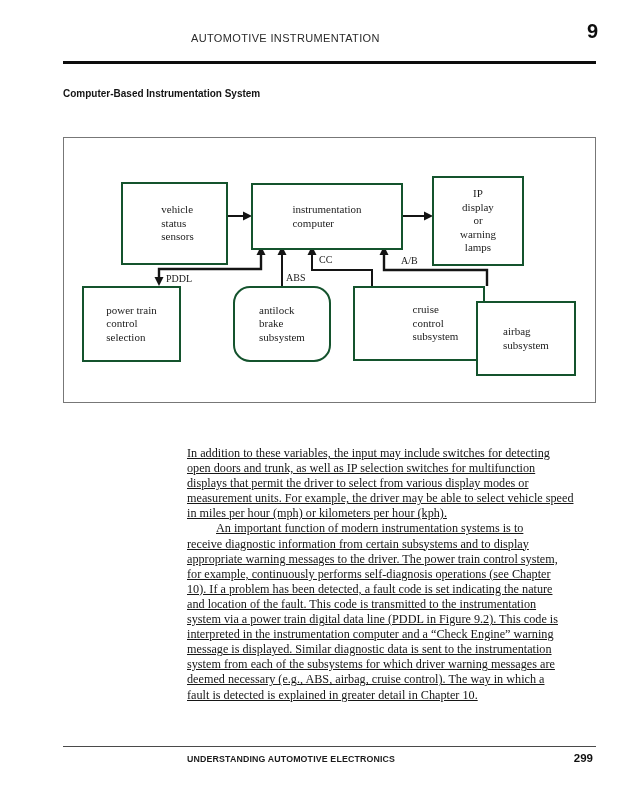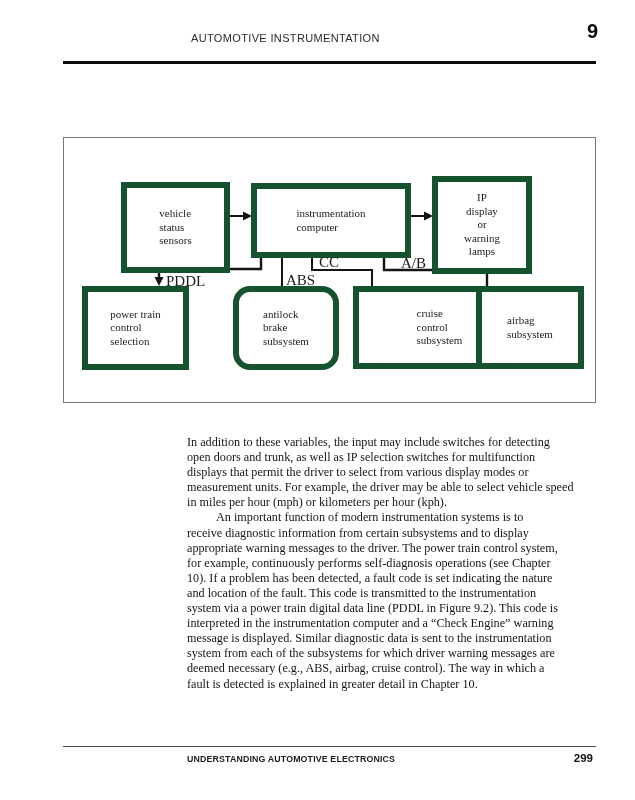--- a/index.html
+++ b/index.html
@@ -13,63 +13,64 @@
   .running-title{left:191px;top:32px;font-size:11px;letter-spacing:.35px;color:#2a2a2a;}
   .chapter-num{top:20px;right:37px;font-size:20px;font-weight:bold;color:#0d0d0d;}
   .header-rule{left:63px;top:61px;width:533px;height:3px;background:#0c0c0c;}
 
   
   .fig-caption{left:63px;top:87px;font-size:10px;font-weight:bold;line-height:13px;color:#141414;}
 
   
   .fig-frame{left:63px;top:137px;width:531px;height:264px;border:1px solid #777;}
   .box{
-    position:absolute;border:6px solid #14532d;background:#fff;
+    position:absolute;border:2px solid #14532d;background:#fff;
     display:flex;align-items:center;justify-content:center;
     font-family:"Liberation Serif",serif;font-size:11px;line-height:13.5px;color:#1c1c1c;
   }
   .box .txt{white-space:pre-line;text-align:left;}
   .box .txt.ctr{text-align:center;}
-  .box-vehicle{left:57px;top:44px;width:97px;height:79px;}
+  .box-vehicle{left:57px;top:44px;width:97px;height:79px;padding-left:6px;}
   .box-computer{left:187px;top:45px;width:148px;height:63px;}
   .box-ip{left:368px;top:38px;width:88px;height:86px;}
   .box-powertrain{left:18px;top:148px;width:95px;height:72px;}
   .box-antilock{left:169px;top:148px;width:94px;height:72px;border-radius:17px;}
   .box-cruise{left:289px;top:148px;width:95px;height:71px;padding-left:33px;}
-  .box-airbag{left:412px;top:148px;width:96px;height:71px;}
+  .box-airbag{left:412px;top:163px;width:96px;height:71px;}
 
-  .clabel{position:absolute;font-family:"Liberation Serif",serif;font-size:15px;color:#191919;}
+  .clabel{position:absolute;font-family:"Liberation Serif",serif;font-size:10px;color:#191919;}
   .lbl-pddl{left:102px;top:135px;}
   .lbl-abs{left:222px;top:134px;}
   .lbl-cc{left:255px;top:116px;}
   .lbl-ab{left:337px;top:117px;}
 
   .connectors{position:absolute;left:0;top:0;width:531px;height:264px;}
 
   
-  .body-text{left:187px;top:435px;width:424px;}
+  .body-text{left:187px;top:446px;width:424px;text-decoration:underline;}
   .body-text p{
     margin:0;white-space:pre;font-family:"Liberation Serif",serif;
     font-size:12.2px;line-height:15.1px;color:#151515;
   }
   .body-text p.indent{text-indent:29px;}
 
   
   .footer-rule{left:63px;top:746px;width:533px;height:1px;background:#4a4a4a;}
   .footer-title{left:187px;top:754px;font-size:8.8px;font-weight:bold;letter-spacing:.15px;color:#1c1c1c;}
   .footer-page{top:752px;right:42px;font-size:11.5px;font-weight:bold;color:#0f0f0f;}
 </style>
 </head>
 <body>
 
 <div class="abs running-title">AUTOMOTIVE INSTRUMENTATION</div>
 <div class="abs chapter-num">9</div>
 <div class="abs header-rule"></div>
 
 <div class="abs fig-caption">
+  <div>Computer-Based Instrumentation System</div>
 </div>
 
 <div class="abs fig-frame">
 
   <svg class="connectors" viewBox="0 0 531 264" xmlns="http://www.w3.org/2000/svg">
     <g stroke="#141414" stroke-width="2" fill="#141414">
       <line x1="154" y1="78" x2="180" y2="78"></line>
       <path stroke="none" d="M188,78 L179,73.5 L179,82.5 Z"></path>
     </g>
     <g stroke="#141414" stroke-width="2" fill="#141414">

